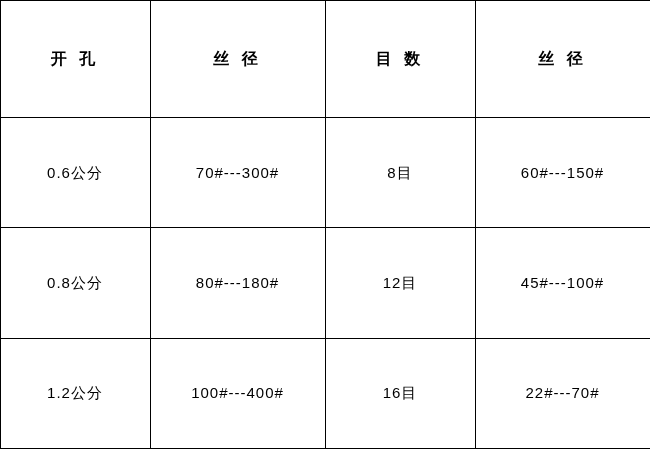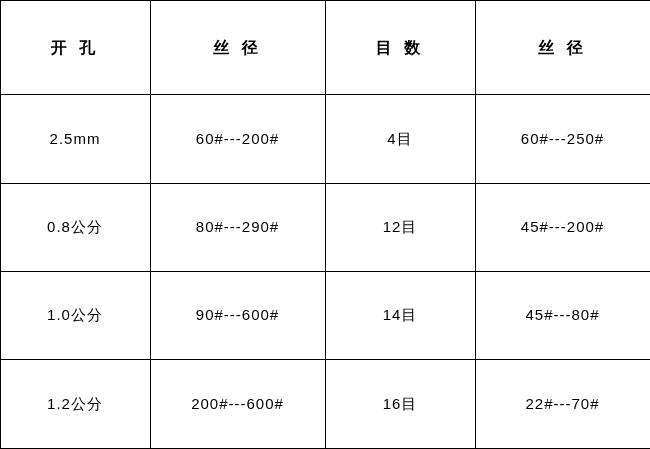--- a/index.html
+++ b/index.html
@@ -77,66 +77,52 @@
           </td>
         <td>
             <span class="cell-text">目 数</span>
           </td>
         <td>
             <span class="cell-text">丝 径</span>
           </td>
       </tr>
       <tr>
         <td>
-            <span class="cell-text">2.5mm</span>
+            <span class="cell-text">0.6公分</span>
           </td>
         <td>
-            <span class="cell-text">60#---200#</span>
+            <span class="cell-text">70#---300#</span>
           </td>
         <td>
-            <span class="cell-text">4目</span>
+            <span class="cell-text">8目</span>
           </td>
         <td>
-            <span class="cell-text">60#---250#</span>
+            <span class="cell-text">60#---150#</span>
           </td>
       </tr>
       <tr>
         <td>
             <span class="cell-text">0.8公分</span>
           </td>
         <td>
-            <span class="cell-text">80#---290#</span>
+            <span class="cell-text">80#---180#</span>
           </td>
         <td>
             <span class="cell-text">12目</span>
           </td>
         <td>
-            <span class="cell-text">45#---200#</span>
-          </td>
-      </tr>
-      <tr>
-        <td>
-            <span class="cell-text">1.0公分</span>
-          </td>
-        <td>
-            <span class="cell-text">90#---600#</span>
-          </td>
-        <td>
-            <span class="cell-text">14目</span>
-          </td>
-        <td>
-            <span class="cell-text">45#---80#</span>
+            <span class="cell-text">45#---100#</span>
           </td>
       </tr>
       <tr>
         <td>
             <span class="cell-text">1.2公分</span>
           </td>
         <td>
-            <span class="cell-text">200#---600#</span>
+            <span class="cell-text">100#---400#</span>
           </td>
         <td>
             <span class="cell-text">16目</span>
           </td>
         <td>
             <span class="cell-text">22#---70#</span>
           </td>
       </tr>
     </tbody>
   </table>

